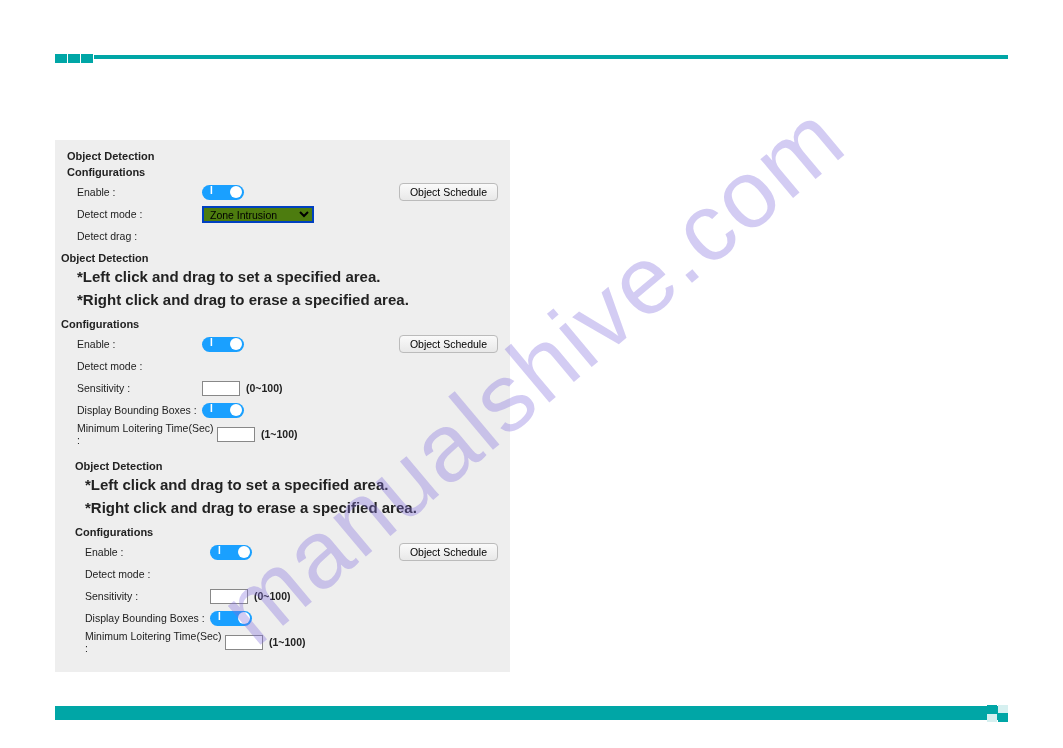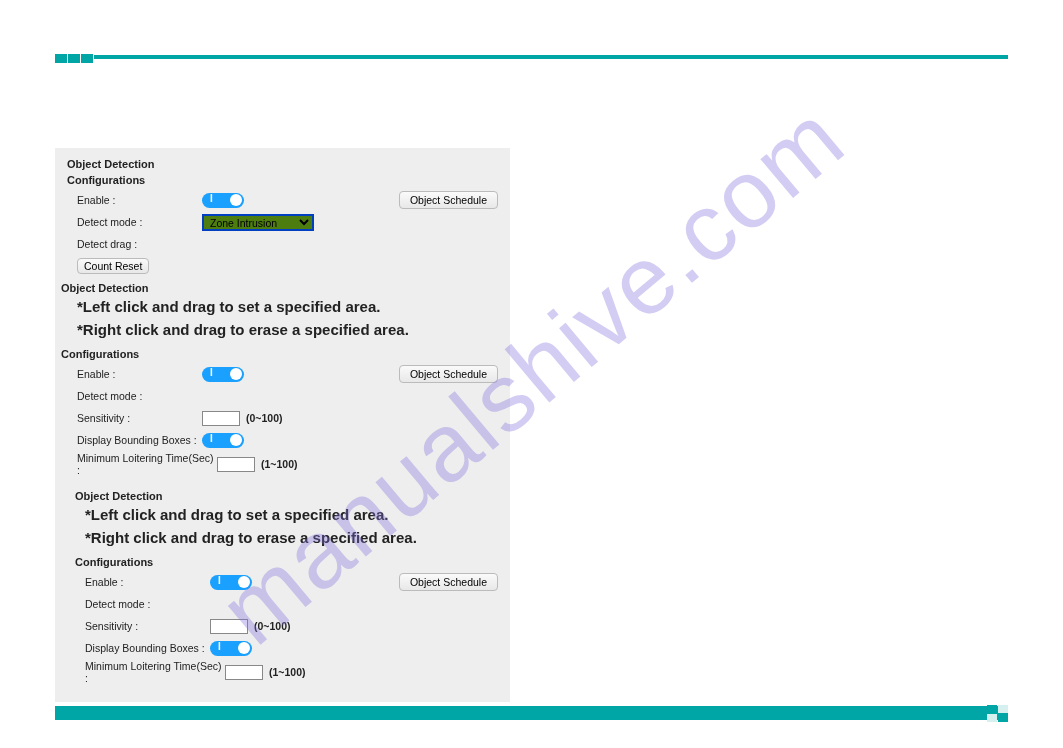--- a/index.html
+++ b/index.html
@@ -73,21 +73,20 @@
     user-select: none;
   }
 
   .panel {
     position: absolute;
     top: 140px;
     left: 55px;
     width: 455px;
     background: #eeeeee;
     padding: 8px 12px 12px 12px;
-    margin-top: 8px;
   }
 
   .sect-title {
     font-weight: bold;
     font-size: 11px;
     margin: 2px 0 4px 0;
     color: #222;
   }
   .sect-title.pad { margin-top: 10px; }
   .note {
@@ -211,25 +210,20 @@
         <select class="w1">
           <option>Zone Intrusion</option>
         </select>
       </div>
     </div>
 
     <div class="row">
       <div class="lbl">Detect drag :</div>
     </div>
 
-    <div class="row">
-      <div style="padding-left:10px;">
-        <button class="btn small">Count Reset</button>
-      </div>
-    </div>
   </div>
 
   <div class="sect-body indent1">
     <div class="sect-title" style="margin-left:-6px;">Object Detection</div>
     <div class="note">*Left click and drag to set a specified area.</div>
     <div class="note" style="margin-top:6px;">*Right click and drag to erase a specified area.</div>
   </div>
 
   <div class="sect-body indent1">
     <div class="sect-title pad" style="margin-left:-6px;">Configurations</div>

